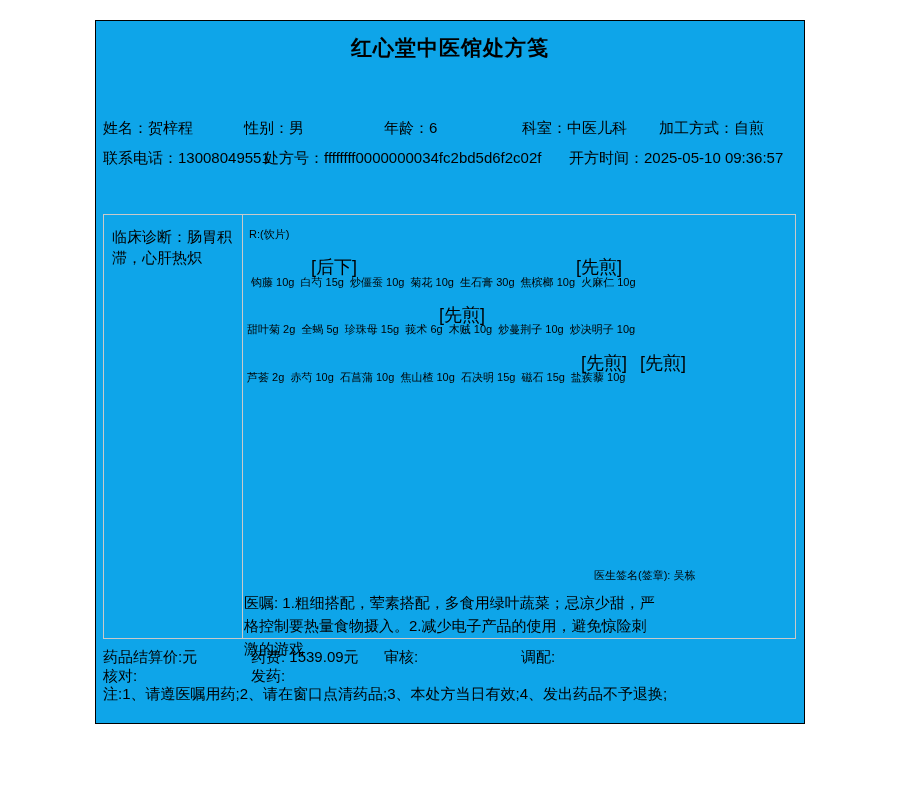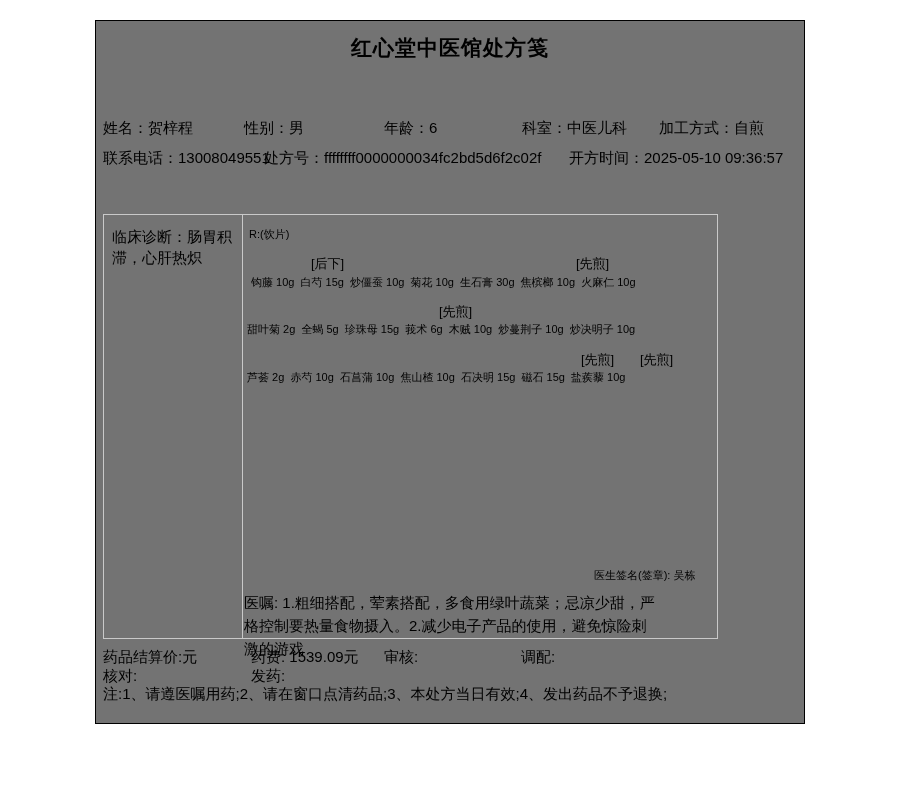--- a/index.html
+++ b/index.html
@@ -9,54 +9,54 @@
     font-family: "Liberation Sans", "DejaVu Sans", sans-serif;
     color: #000000;
   }
   body { position: relative; overflow: hidden; }
 
   .sheet {
     position: absolute;
     left: 95px; top: 20px;
     width: 710px; height: 704px;
     border: 1.5px solid #000000;
-    background: #737373;
+    background: #0ea5e9;
   }
 
   .title {
     position: absolute;
     top: 13px; left: 0; width: 100%;
     text-align: center;
     font-size: 21px;
     font-weight: bold;
     letter-spacing: 1px;
   }
 
   .field { position: absolute; font-size: 15px; white-space: nowrap; }
 
   .rx-box {
     position: absolute;
     left: 7px; top: 193px;
-    width: 615px; height: 425px;
+    width: 693px; height: 425px;
     border: 1px solid #c9c9c9;
   }
   .diag-cell {
     position: absolute;
     left: 0; top: 0; bottom: 0;
     width: 139px;
     border-right: 1px solid #c9c9c9;
   }
   .diag-text {
     margin: 11px 8px 0 8px;
     font-size: 15px;
     line-height: 21px;
     word-break: break-all;
   }
   .rx-item { position: absolute; font-size: 11px; white-space: pre; }
-  .ann { position: absolute; font-size: 13px; white-space: pre; padding-left: 40px; }
+  .ann { position: absolute; font-size: 18px; white-space: pre; padding-left: 40px; }
   .advice {
     position: absolute;
     font-size: 15px;
     line-height: 23px;
     word-break: break-all;
     white-space: normal;
   }
 </style>
 </head>
 <body>

